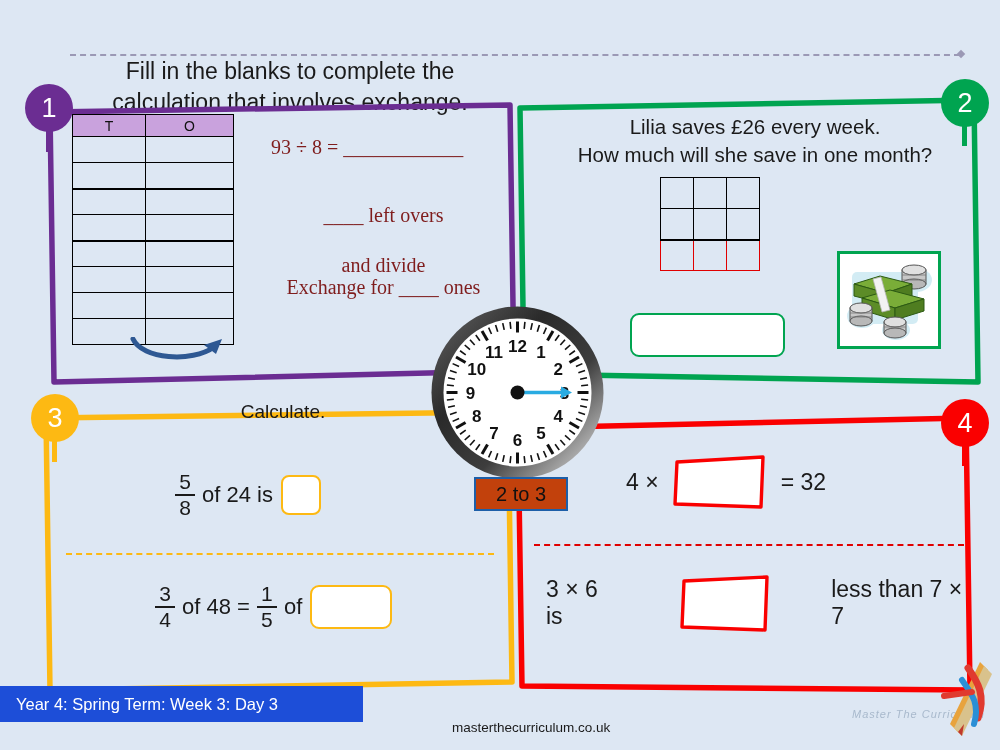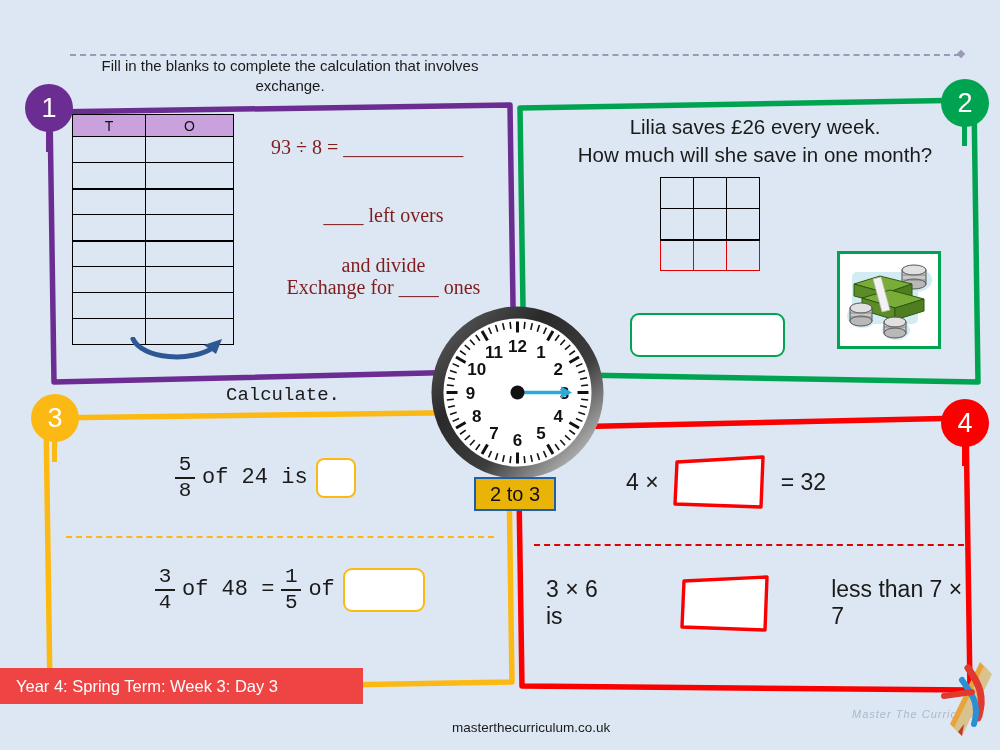--- a/index.html
+++ b/index.html
@@ -41,21 +41,21 @@
     position: absolute; left: 958px; top: 51px;
     width: 6px; height: 6px;
     background: #9b99b5;
     transform: rotate(45deg);
   }
 
   #instruction {
     position: absolute; left: 70px; top: 56px;
     width: 440px;
     text-align: center;
-    font-size: 15px;
+    font-size: 23px;
     color: #1a1a1a;
     line-height: 1.33;
   }
 
   
   .quad-svg {
     position: absolute;
     pointer-events: none;
   }
 
@@ -143,21 +143,21 @@
     border-radius: 9px;
   }
   #money-frame {
     position: absolute; left: 317px; top: 156px;
     width: 104px; height: 98px;
     background: #fff;
     border: 3px solid #00a450;
   }
 
   
-  #q3 { position: absolute; left: 38px; top: 406px; width: 470px; height: 272px; z-index: 3; font-family: Liberation Mono, monospace; }
+  #q3 { position: absolute; left: 38px; top: 423px; width: 470px; height: 272px; z-index: 3; }
   #q3-heading {
     position: absolute; left: 120px; top: -22px;
     width: 250px; text-align: center;
     font-size: 19px; color: #1a1a1a;
   }
   .fr-row {
     position: absolute;
     display: flex; align-items: center;
     font-size: 22px; color: #1a1a1a;
   }
@@ -196,32 +196,32 @@
     border-top: 2.4px dashed #e00000;
   }
 
   
   #clock-wrap {
     position: absolute; left: 430px; top: 305px;
     width: 175px; height: 175px; z-index: 10;
   }
   #clock-label {
     position: absolute; left: 474px; top: 477px;
-    width: 82px; height: 34px;
-    background: #eab308;
+    width: 94px; height: 34px;
+    background: #c2410c;
     border: 2.4px solid #1d5fa8;
     display: flex; align-items: center; justify-content: center;
     font-size: 20px; color: #111; z-index: 11;
   }
 
   
   #footer-banner {
-    position: absolute; left: 0; top: 668px;
+    position: absolute; left: 0; top: 686px;
     width: 363px; height: 36px;
-    background: #ef4444;
+    background: #1d4ed8;
     display: flex; align-items: center;
   }
   #footer-text {
     color: #fff; font-size: 16.5px; padding-left: 16px; white-space: nowrap;
   }
   #footer-url {
     position: absolute; left: 452px; top: 720px;
     font-size: 13.5px; color: #1a1a1a;
   }
   #brand-wrap {

